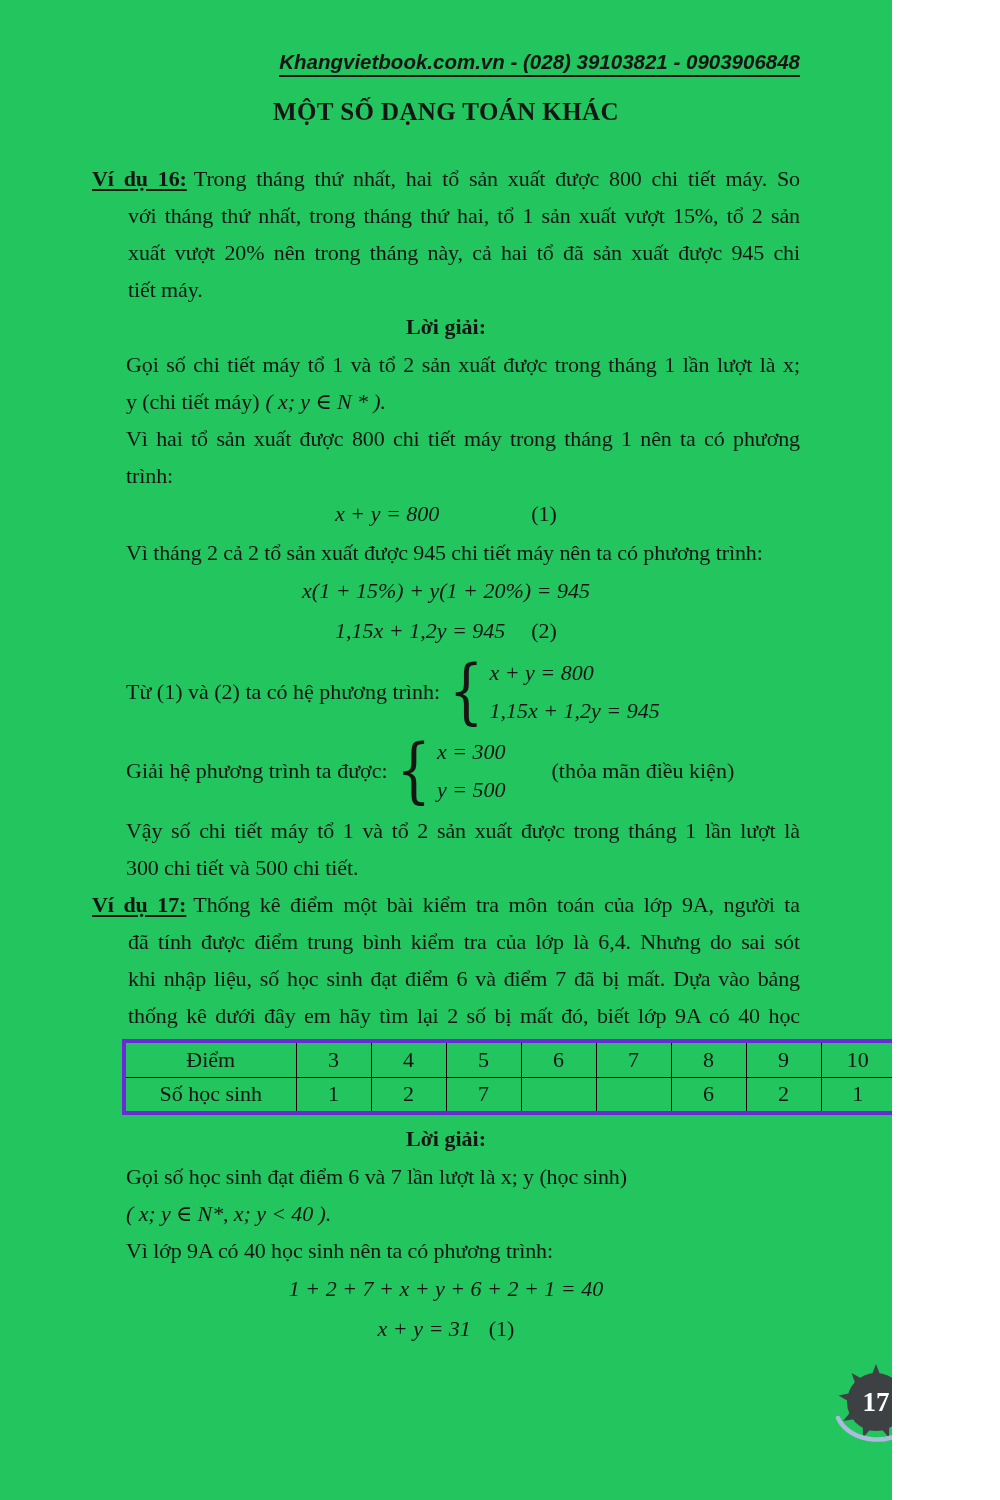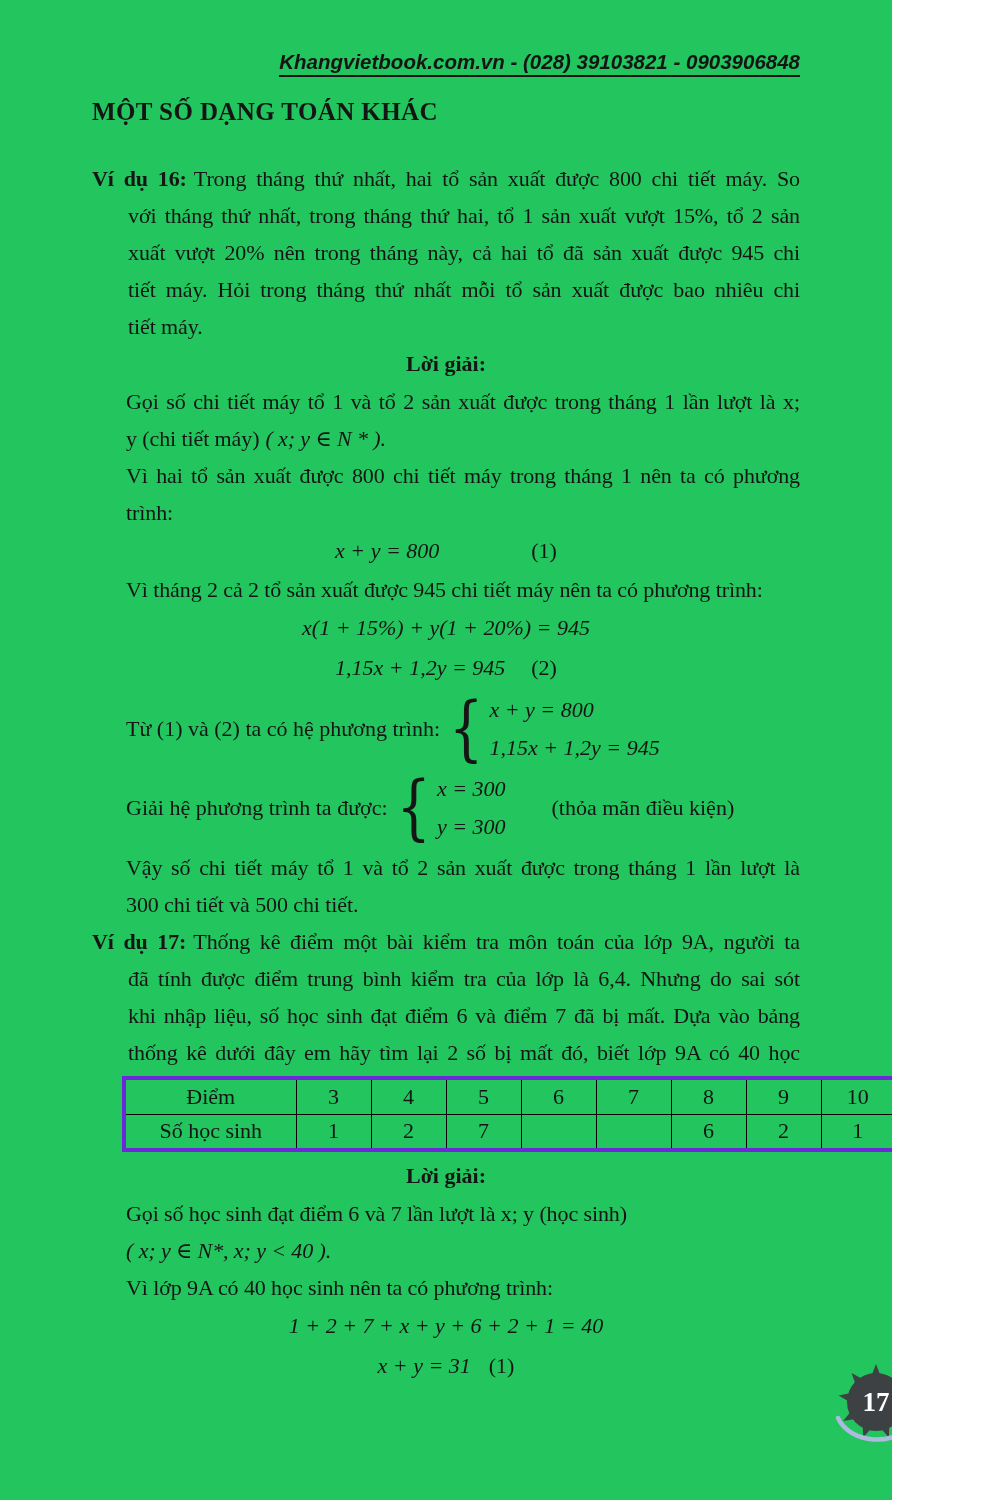--- a/index.html
+++ b/index.html
@@ -12,27 +12,27 @@
     background:#22c55e;
     color:#151515;
     font-family:"Liberation Serif","DejaVu Serif",serif;
     font-size:22px;
   }
   
   .hdr { text-align:right; font-family:"Liberation Sans","DejaVu Sans",sans-serif;
          font-style:italic; font-weight:bold; font-size:20.5px; margin-bottom:24px; }
   .hdr .u { border-bottom:2px solid #151515; padding-bottom:2px; }
   
-  .title { font-weight:bold; font-size:25px; letter-spacing:.4px; margin-bottom:34px; }
+  .title { text-align:center; font-weight:bold; font-size:25px; letter-spacing:.4px; margin-bottom:34px; }
   
   .jl { text-align:justify; text-align-last:justify; line-height:37px; letter-spacing:-.1px; }
   .ll { text-align:left; line-height:37px; letter-spacing:-.1px; }
   .cont { margin-left:36px; }
   .ind  { margin-left:34px; }
-  .exlabel { font-weight:bold; text-underline-offset:3px; margin-right:7px; }
+  .exlabel { font-weight:bold; text-decoration:underline; text-underline-offset:3px; margin-right:7px; }
   .solhead { text-align:center; font-weight:bold; line-height:38px; }
   .mi { font-style:italic; }
   
   .eqrow { display:flex; justify-content:center; align-items:baseline; line-height:40px; }
   .eqrow .tag1 { margin-left:92px; }
   .eqrow .tag2 { margin-left:26px; }
   .eqrow .tag3 { margin-left:18px; }
   
   .sysrow { display:flex; align-items:center; margin:3px 0 3px 34px; }
   .brace { display:inline-block; font-family:"DejaVu Serif",serif; font-size:54px;
@@ -57,21 +57,20 @@
   </div>
 
   <div class="title">MỘT SỐ DẠNG TOÁN KHÁC</div>
 
   <div>
     <div class="jl">
       <span class="exlabel">Ví dụ 16:</span><span>Trong tháng thứ nhất, hai tổ sản xuất được 800 chi tiết máy. So</span>
     </div>
     <div class="jl cont">với tháng thứ nhất, trong tháng thứ hai, tổ 1 sản xuất vượt 15%, tổ 2 sản</div>
     <div class="jl cont">xuất vượt 20% nên trong tháng này, cả hai tổ đã sản xuất được 945 chi</div>
-    <div class="jl cont">tiết máy. Hỏi trong tháng thứ nhất mỗi tổ sản xuất được bao nhiêu chi</div>
     <div class="ll cont">tiết máy.</div>
   </div>
 
   <div class="solhead">Lời giải:</div>
 
   <div>
     <div class="jl ind">Gọi số chi tiết máy tổ 1 và tổ 2 sản xuất được trong tháng 1 lần lượt là x;</div>
     <div class="ll ind">
       <span>y (chi tiết máy)</span><span class="mi" style="margin-left:6px">( x; y ∈ N * ).</span>
     </div>
@@ -104,21 +103,21 @@
       <span class="sline" style="display:block">x + y = 800</span>
       <span class="sline" style="display:block">1,15x + 1,2y = 945</span>
     </span>
   </div>
 
   <div class="sysrow">
     <span>Giải hệ phương trình ta được:</span>
     <span class="brace">{</span>
     <span class="syslines">
       <span class="sline" style="display:block">x = 300</span>
-      <span class="sline" style="display:block">y = 300</span>
+      <span class="sline" style="display:block">y = 500</span>
     </span>
     <span class="note">(thỏa mãn điều kiện)</span>
   </div>
 
   <div>
     <div class="jl ind">Vậy số chi tiết máy tổ 1 và tổ 2 sản xuất được trong tháng 1 lần lượt là</div>
     <div class="ll ind">300 chi tiết và 500 chi tiết.</div>
   </div>
 
   <div>

